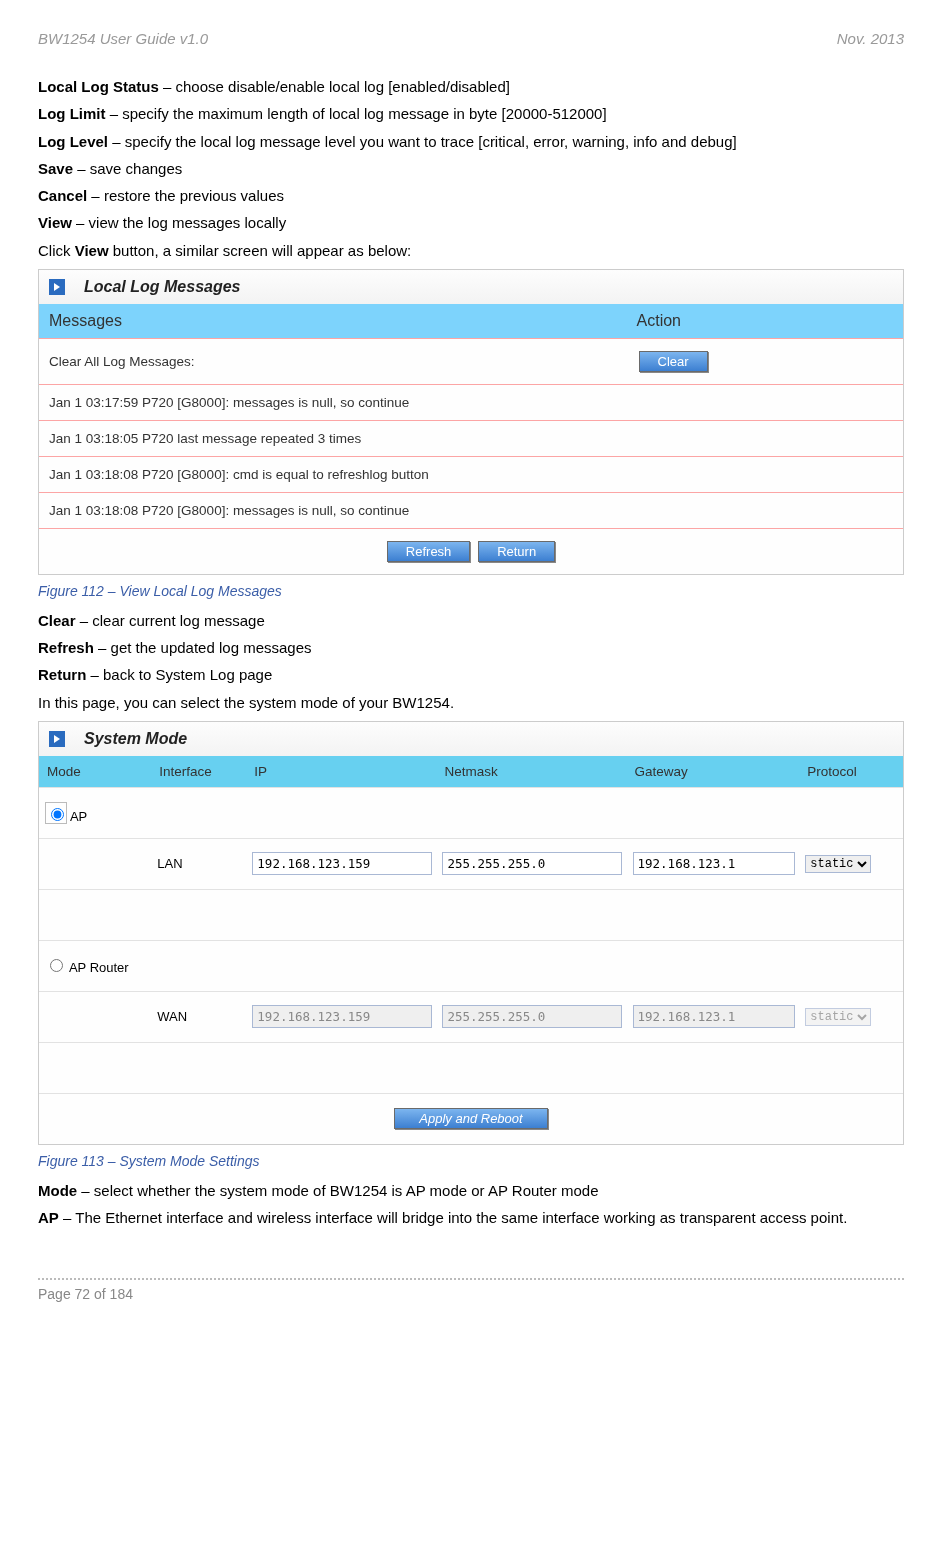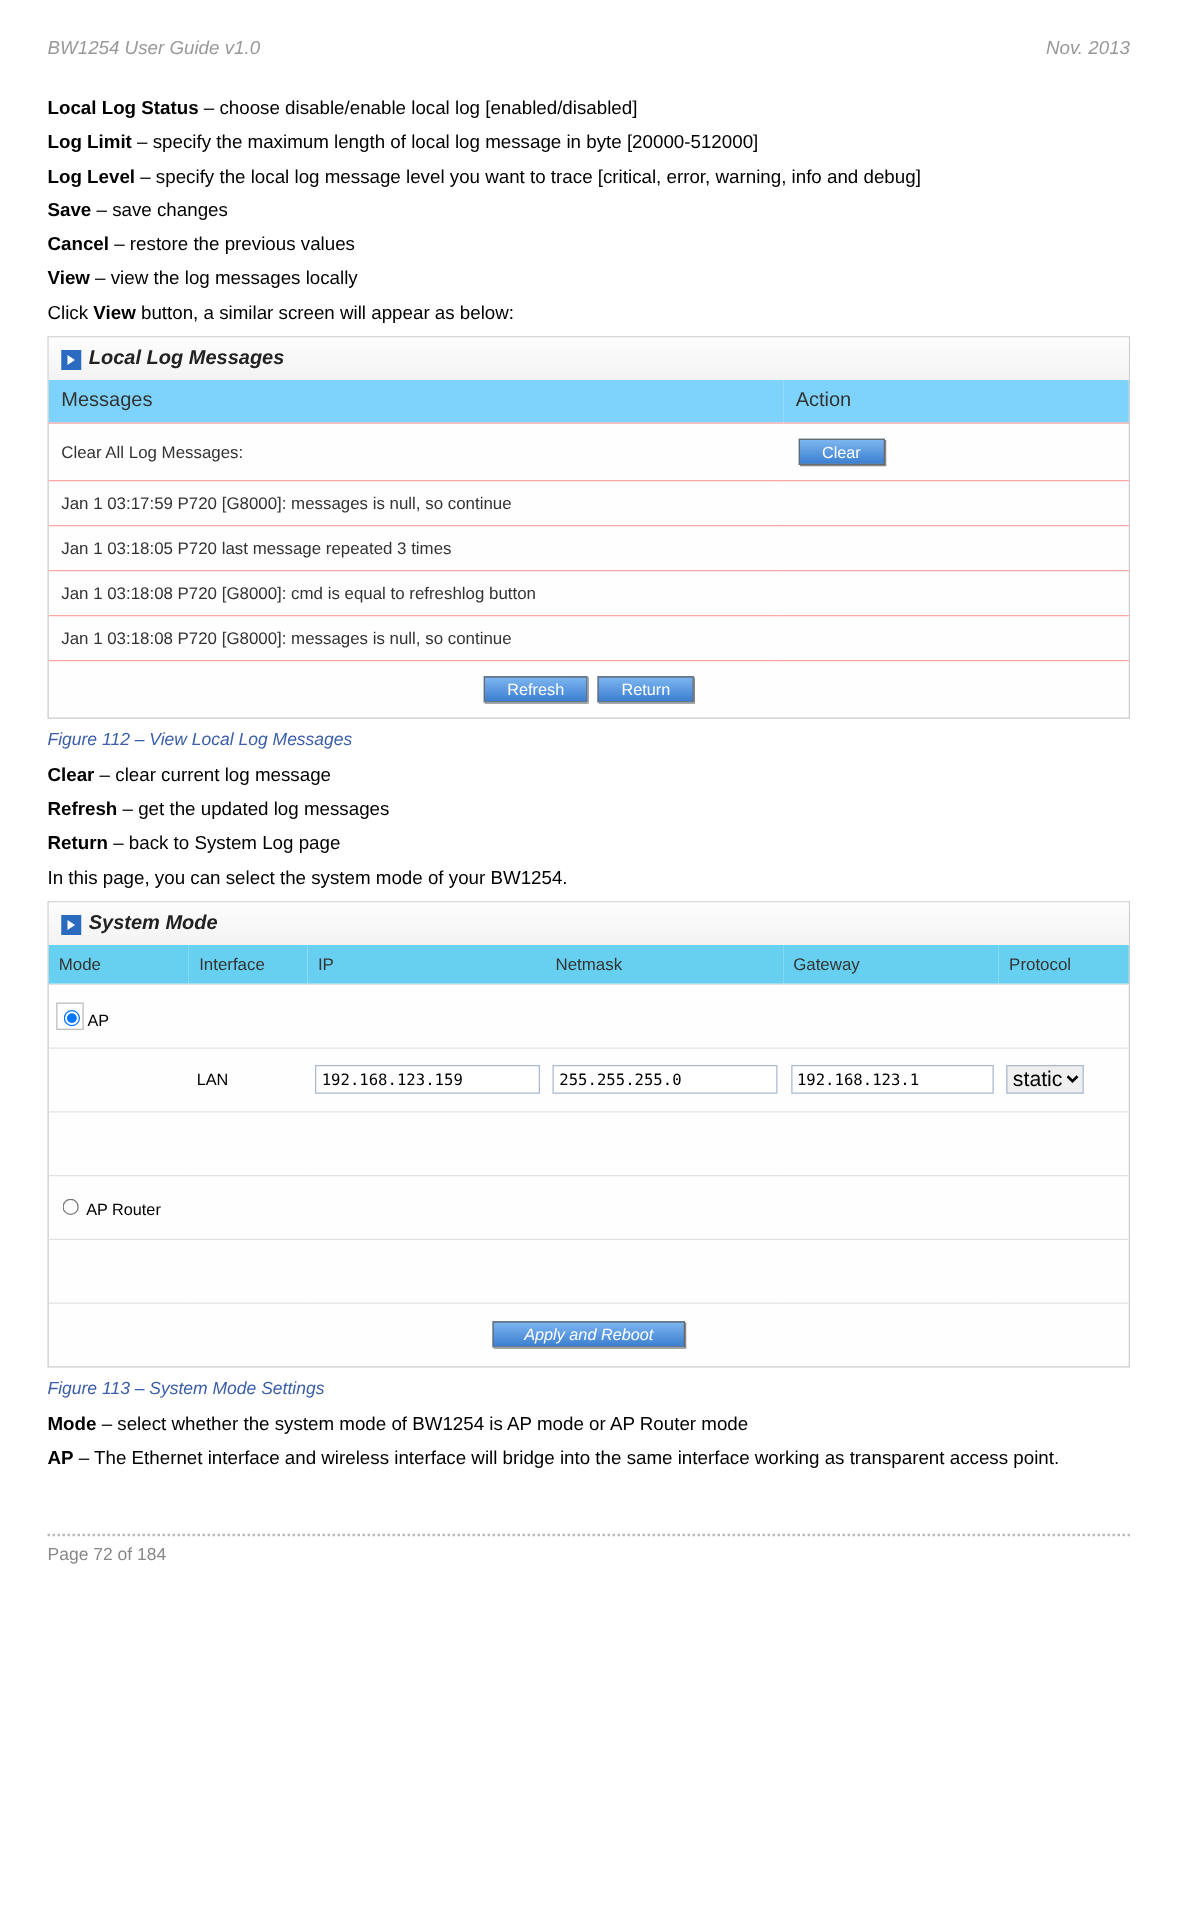--- a/index.html
+++ b/index.html
@@ -39,22 +39,22 @@
       margin-top: 8px;
     }
     .panel-header {
       background: linear-gradient(#fdfdfd, #f3f3f3);
       padding: 8px 10px;
       font-weight: bold;
       font-style: italic;
       color: #222;
       font-size: 16px;
       display: flex;
-      align-items: flex-end;
-      gap: 6px;
+      align-items: center;
+      gap: 19px;
     }
     .panel-header .arrow-icon {
       width: 16px; height: 16px;
       background: #2a6bbf;
       display: inline-flex;
       align-items: center;
       justify-content: center;
       color: #fff;
       font-size: 12px;
       font-style: normal;
@@ -124,22 +124,22 @@
       border: 1px solid #a9b8d4;
       padding: 3px 4px;
       font-family: monospace;
       font-size: 12.5px;
     }
     .txt-input[disabled] {
       background: #efefef;
       color: #888;
     }
     select.proto {
-      font-family: Liberation Sans, sans-serif;
-      font-size: 17px;
+      font-family: Liberation Mono, monospace;
+      font-size: 12px;
       border: 1px solid #a9b8d4;
     }
     .radio-wrap {
       border: 1px solid #bbb;
       display: inline-flex;
       align-items: center;
       justify-content: center;
       width: 20px;
       height: 20px;
     }
@@ -307,20 +307,32 @@
           <input type="radio" name="mode" style="">
           <span class="mode-label">AP Router</span>
         </td>
         <td></td>
             <td></td>
             <td></td>
             <td></td>
             <td></td>
       </tr>
       <tr>
+        <td></td>
+        <td>WAN</td>
+        <td><input class="txt-input" disabled="" value="192.168.123.159" style=""></td>
+        <td><input class="txt-input" disabled="" value="255.255.255.0" style=""></td>
+        <td><input class="txt-input" disabled="" value="192.168.123.1" style=""></td>
+        <td>
+          <select class="proto" disabled="">
+            <option>static</option>
+          </select>
+        </td>
+      </tr>
+      <tr>
             <td></td>
             <td></td>
             <td></td>
             <td></td>
             <td></td>
             <td></td>
           </tr>
       <tr class="apply-row">
         <td colspan="6">
           <span class="btn btn-wide">Apply and Reboot</span>

